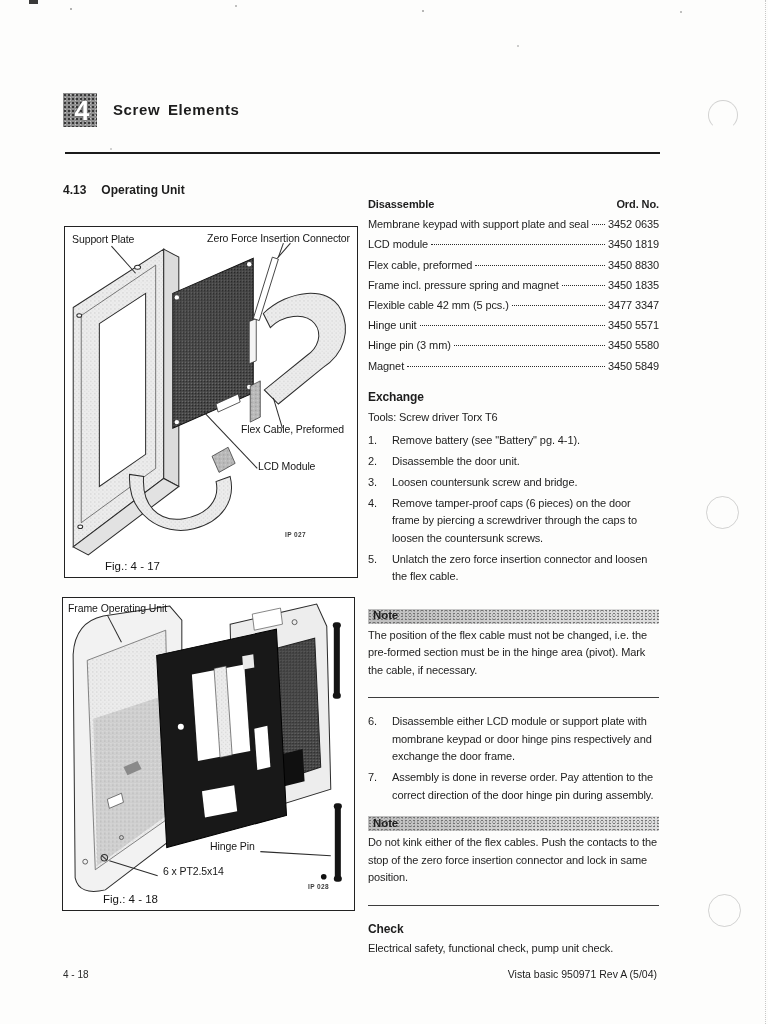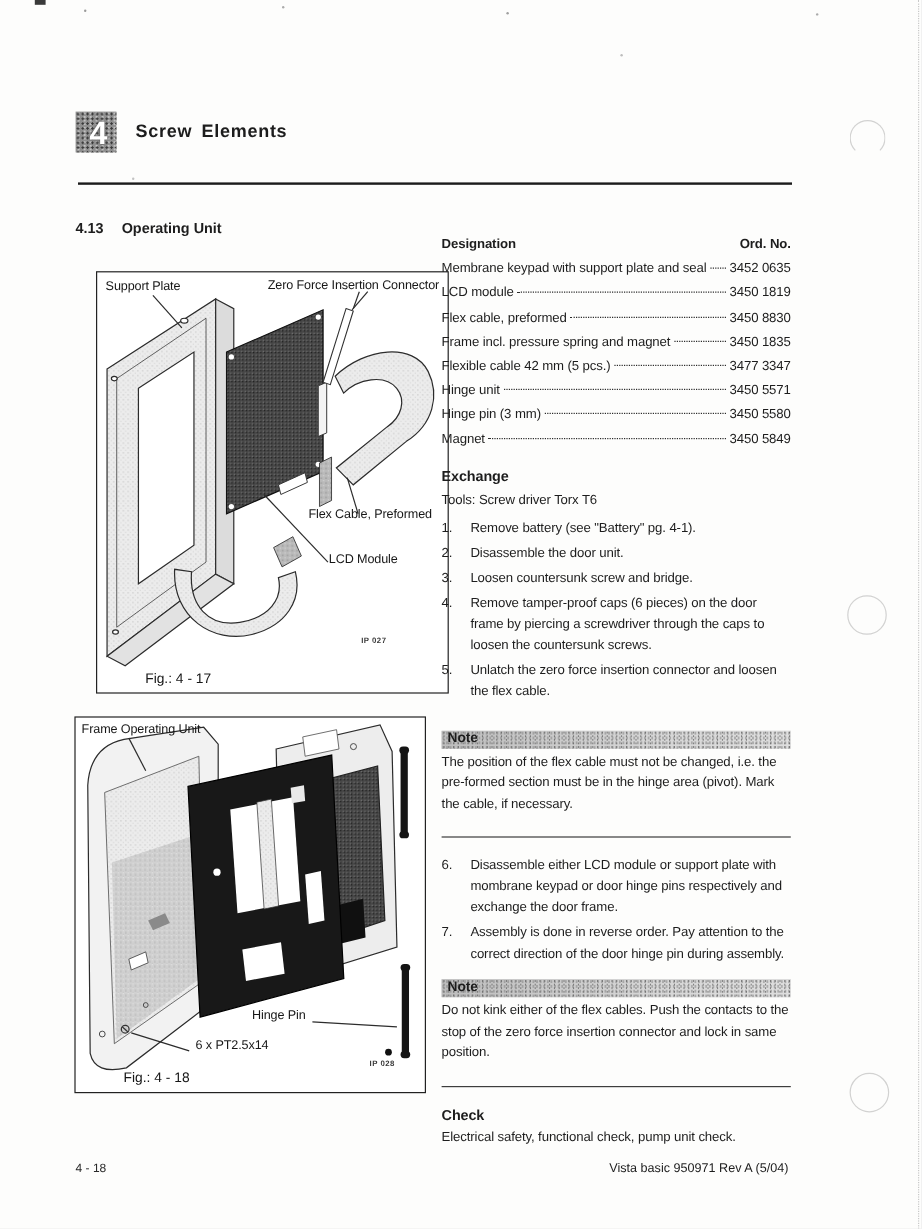--- a/index.html
+++ b/index.html
@@ -19,21 +19,21 @@
     display:flex;align-items:center;justify-content:center;
   }
   .chapter-box .n{font-size:27px;font-weight:bold;color:#fff;text-shadow:0 0 2px #444;transform:translate(2px,1px);}
   .chapter-title{position:absolute;left:113px;top:101px;font-size:15px;font-weight:bold;letter-spacing:.6px;word-spacing:3px;}
   .header-rule{position:absolute;left:65px;top:152px;width:595px;height:2.4px;background:#1b1b1b;}
   .section-heading{position:absolute;left:63px;top:183px;font-size:12px;font-weight:bold;}
   .section-heading .num{margin-right:15px;}
 
   
   .figure{position:absolute;border:1.6px solid #222;background:#fff;}
-  .fig1{left:80px;top:226px;width:292px;height:350px;}
+  .fig1{left:64px;top:226px;width:292px;height:350px;}
   .fig2{left:62px;top:597px;width:291px;height:312px;}
   .figure svg{position:absolute;left:0;top:0;}
   .fig-label{position:absolute;font-size:10.5px;letter-spacing:-.1px;white-space:nowrap;color:#161616;}
   .fig-ref{position:absolute;font-size:6.5px;font-weight:bold;letter-spacing:.4px;color:#3a3a3a;}
   .fig-caption{position:absolute;left:6px;bottom:5px;font-size:11.5px;color:#161616;padding-left:34px;}
 
   
   .right-col{
     position:absolute;left:368px;top:196px;width:291px;
     font-size:11px;line-height:17.5px;letter-spacing:-.1px;
@@ -229,21 +229,21 @@
     <div class="fig-label" style="left:147px;top:242px;">Hinge Pin</div>
     <div class="fig-label" style="left:100px;top:267px;">6 x PT2.5x14</div>
     <div class="fig-ref" style="left:245px;top:285px;">IP 028</div>
     <div class="fig-caption">Fig.: 4 - 18</div>
   </div>
 
   <div class="right-col">
 
     <div>
       <div class="pt-row pt-head">
-        <span>Designation</span>
+        <span>Disassemble</span>
         <span class="sp"></span>
         <span>Ord. No.</span>
       </div>
       <div class="pt-row">
         <span class="pt-name">Membrane keypad with support plate and seal</span>
           <span class="pt-leader"></span>
           <span class="pt-num">3452 0635</span>
       </div>
       <div class="pt-row">
         <span class="pt-name">LCD module</span>

